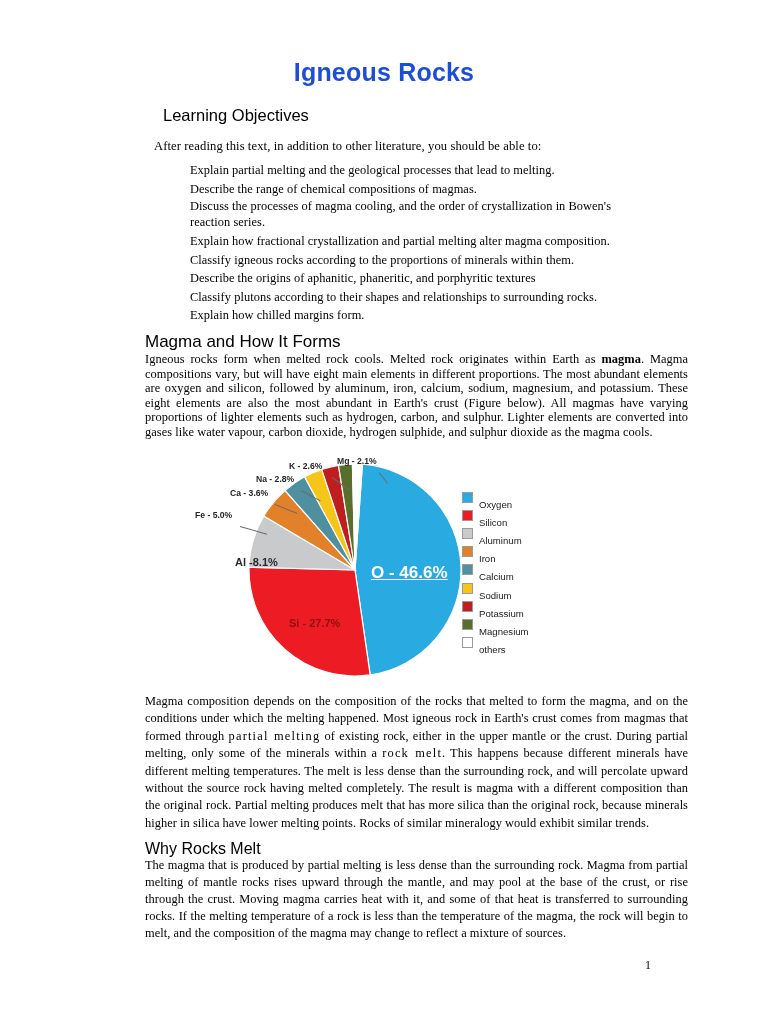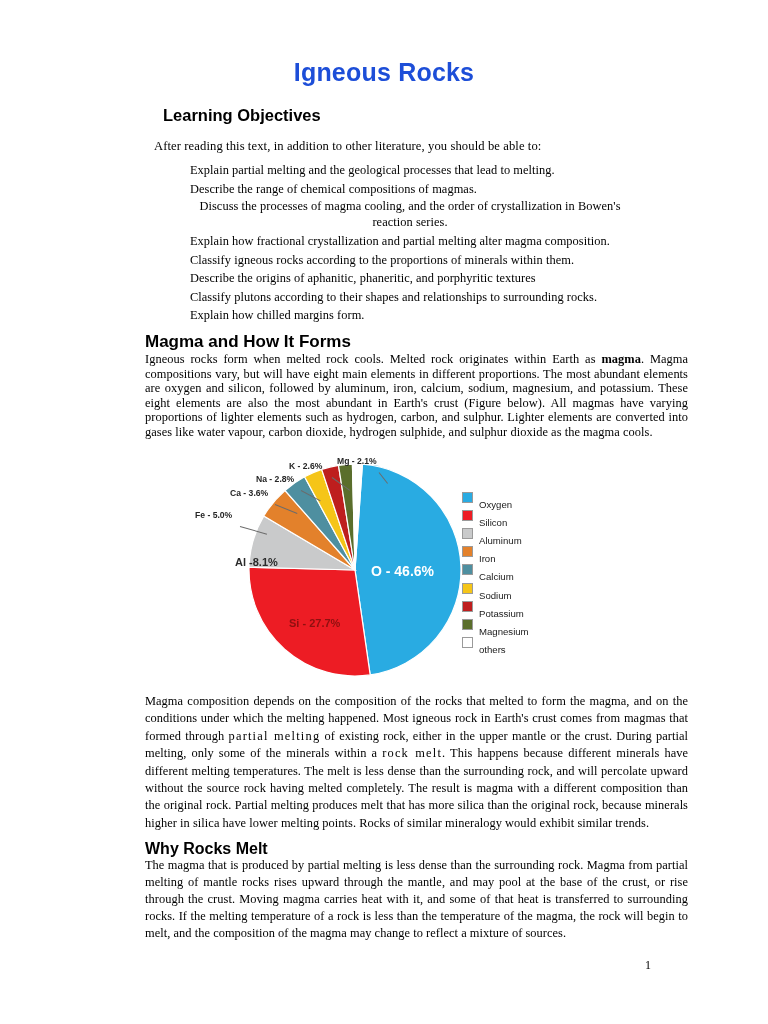--- a/index.html
+++ b/index.html
@@ -32,21 +32,21 @@
     font-weight: bold;
     font-size: 25px;
     letter-spacing: 0.2px;
     color: #1d4ed8;
   }
 
   
   .h2 {
     position: absolute;
     font-family: "Liberation Sans", sans-serif;
-    font-weight: bold;
+    font-weight: normal;
     font-size: 16.5px;
     color: #000;
   }
   .h2.lo      { top: 106px; left: 163px; }
   .h2.magma   { top: 332px; left: 145px; font-size: 17px; }
   .h2.whymelt { top: 840px; left: 145px; font-size: 16px; }
 
   
   .intro-line {
     position: absolute;
@@ -65,21 +65,20 @@
   }
   .objectives .obj {
     font-size: 12.4px;
     line-height: 16.6px;
     margin-bottom: 2px;
     letter-spacing: 0.05px;
   }
   .objectives .obj.two-line {
     line-height: 15.4px;
     margin-bottom: 3px;
-    text-align: center;
   }
 
   
   .para {
     position: absolute;
     font-size: 12.4px;
     line-height: 14.6px;
     text-align: justify;
     letter-spacing: 0.05px;
   }
@@ -134,21 +133,21 @@
   .leader.ca { left: 110px; top: 54px;  width: 24px; transform: rotate(22deg); }
   .leader.fe { left: 75px;  top: 76px;  width: 28px; transform: rotate(16deg); }
 
   
   .slice-label {
     position: absolute;
     font-family: "Liberation Sans", sans-serif;
     font-weight: bold;
     white-space: nowrap;
   }
-  .slice-label.o  { left: 206px; top: 113px; font-size: 14px; color: #ffffff; }
+  .slice-label.o  { left: 206px; top: 113px; font-size: 17px; color: #ffffff; text-decoration: underline; }
   .slice-label.si { left: 124px; top: 167px; font-size: 11px;   color: #8e1010; }
   .slice-label.al { left: 70px;  top: 106px; font-size: 11px;   color: #2b2b2b; }
 
   
   .legend {
     position: absolute;
     left: 297px;
     top: 38px;
     width: 128px;
   }

